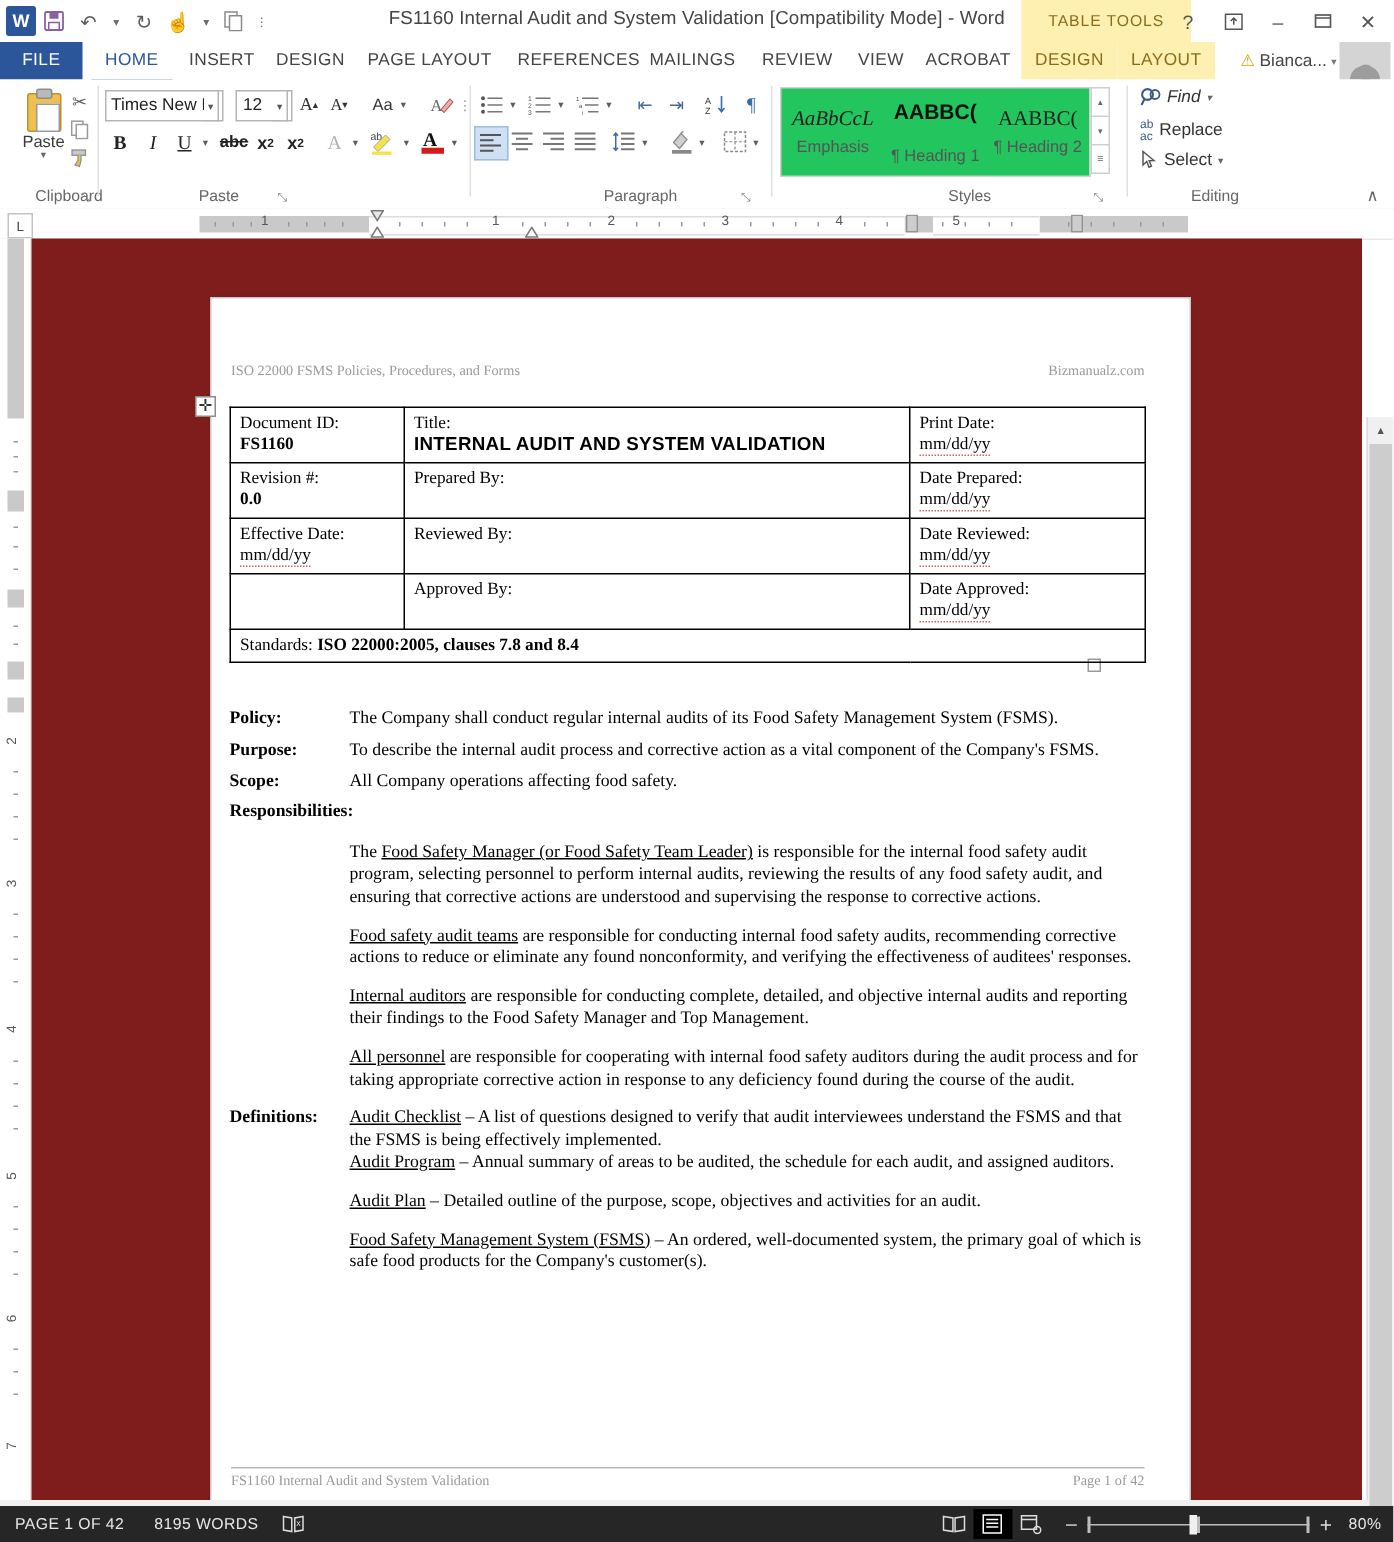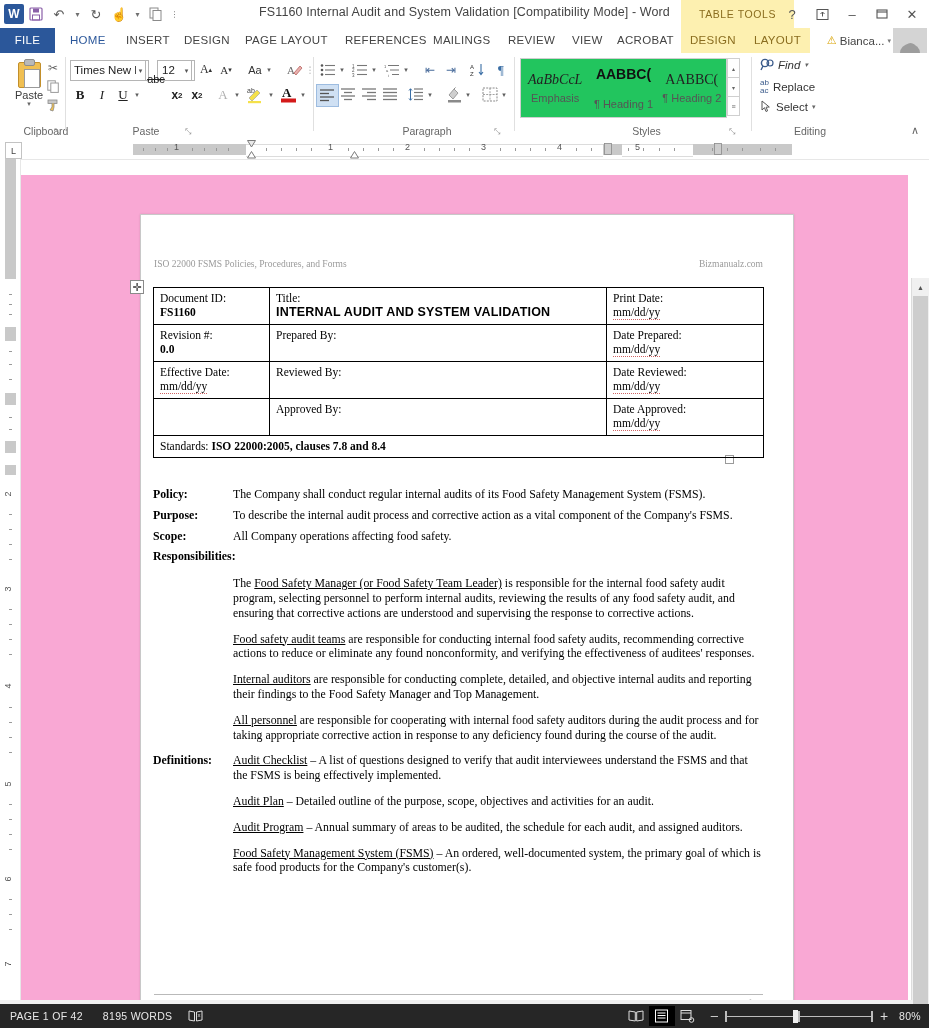--- a/index.html
+++ b/index.html
@@ -65,21 +65,21 @@
   .tabsel{position:absolute;left:5px;top:3px;width:15px;height:15px;border:1px solid #c3c3c3;background:#fff;display:flex;align-items:center;justify-content:center;font-size:9px;color:#444;}
   .rgray{position:absolute;top:5px;height:11px;background:#c9c9c9;}
   .rtick{position:absolute;top:9px;width:1px;height:3px;background:#999;}
   .rnum{position:absolute;top:3px;font-size:9px;color:#555;}
   .indent{position:absolute;width:9px;}
   .vruler{position:absolute;left:0;top:20px;width:20px;height:841px;background:#fff;border-right:1px solid #e7e7e7;}
   .vgray{position:absolute;left:5px;width:11px;background:#c9c9c9;}
   .vtick{position:absolute;left:9px;width:3px;height:1px;background:#9a9a9a;}
   .vnum{position:absolute;left:5px;font-size:9px;color:#555;transform:rotate(-90deg);}
 
-  .canvas{position:absolute;left:21px;top:36px;width:887px;height:841px;background:#f9a8d4;overflow:hidden;}
+  .canvas{position:absolute;left:21px;top:20px;width:887px;height:841px;background:#7f1d1d;overflow:hidden;}
   .page{position:absolute;left:119px;top:39px;width:652px;height:825px;background:#fff;border:1px solid #c8c8c8;box-shadow:0 0 2px rgba(0,0,0,.12);}
 
   .docbody{position:absolute;left:0;top:0;width:652px;height:825px;font-family:"Liberation Serif", serif;color:#000;}
   .hdrline{position:absolute;left:13px;top:44px;width:609px;font-size:9.5px;color:#9a9a9a;display:flex;justify-content:space-between;border-bottom:0;}
   .movehandle{position:absolute;left:-11px;top:65px;width:12px;height:12px;border:1px solid #8a8a8a;background:#fff;display:flex;align-items:center;justify-content:center;font-size:11px;color:#333;line-height:10px;}
   .sizehandle{position:absolute;left:584px;top:240px;width:7px;height:7px;border:1px solid #9a9a9a;background:#fff;}
 
   table.doctbl{position:absolute;left:12px;top:72px;width:610px;border-collapse:collapse;table-layout:fixed;}
   table.doctbl td{border:1px solid #000;padding:3px 5px 4px 6px;font-size:11.5px;line-height:1.22;vertical-align:top;font-family:"Liberation Serif", serif;}
   .b{font-weight:bold;}
@@ -240,21 +240,21 @@
           <text x="0" y="12" font-size="11" font-family="Liberation Serif" fill="#6a6a6a">A</text>
           <path d="M7 11 L13 4 L15 6 L9 13 Z" fill="#e9b0ae" stroke="#b05450" stroke-width=".7"></path>
         </svg>
     </div>
     <div class="smalltool" style="left:306px;top:2px;width:8px;height:30px;font-size:9px;color:#999;">⋮</div>
 
     <div class="smalltool" style="left:70px;top:32px;width:20px;height:20px;font-weight:bold;font-size:13px;color:#222;font-family:'Liberation Serif',serif;">B</div>
     <div class="smalltool" style="left:92px;top:32px;width:20px;height:20px;font-style:italic;font-size:13px;color:#222;font-family:'Liberation Serif',serif;">I</div>
     <div class="smalltool" style="left:113px;top:32px;width:20px;height:20px;text-decoration:underline;font-size:13px;color:#222;font-family:'Liberation Serif',serif;">U</div>
     <div class="smalltool" style="left:132px;top:32px;width:10px;height:20px;font-size:7px;">▾</div>
-    <div class="smalltool" style="left:145px;top:16px;width:22px;height:20px;text-decoration:line-through;font-size:11px;color:#222;font-weight:normal;">abc</div>
+    <div class="smalltool" style="left:145px;top:32px;width:22px;height:20px;text-decoration:line-through;font-size:11px;color:#222;font-weight:bold;">abc</div>
     <div class="smalltool" style="left:167px;top:32px;width:20px;height:20px;font-size:12px;color:#222;font-weight:bold;">x<sub style="font-size:8px;">2</sub></div>
     <div class="smalltool" style="left:187px;top:32px;width:20px;height:20px;font-size:12px;color:#222;font-weight:bold;">x<sup style="font-size:8px;">2</sup></div>
     <div class="smalltool" style="left:213px;top:32px;width:20px;height:20px;font-size:13px;color:#b0b0b0;font-family:'Liberation Serif',serif;">A</div>
     <div class="smalltool" style="left:232px;top:32px;width:10px;height:20px;font-size:7px;">▾</div>
     <div class="smalltool" style="left:245px;top:30px;width:22px;height:22px;">
       <svg width="20" height="20" viewBox="0 0 20 20">
           <text x="1" y="9" font-size="7" fill="#444">ab</text>
           <path d="M3 14 L11 6 L14 9 L6 17 Z" fill="#f5e14a" stroke="#9a9a9a" stroke-width=".6"></path>
           <rect x="2" y="17" width="13" height="2.2" fill="#f5e14a"></rect>
         </svg>
@@ -659,25 +659,25 @@
             <div class="indentpara para">
               <span class="u">All personnel</span><span> are responsible for cooperating with internal food safety auditors during the audit process and for taking appropriate corrective action in response to any deficiency found during the course of the audit.</span>
             </div>
 
             <div class="row" style="margin-bottom:0;">
               <div class="lbl">Definitions:</div>
               <div class="txt">
                 <span class="u">Audit Checklist</span><span> – A list of questions designed to verify that audit interviewees understand the FSMS and that the FSMS is being effectively implemented.</span>
               </div>
             </div>
+            <div class="indentpara para">
+              <span class="u">Audit Program</span><span> – Annual summary of areas to be audited, the schedule for each audit, and assigned auditors.</span>
+            </div>
             <div class="indentpara para" style="margin-top:11px;">
               <span class="u">Audit Plan</span><span> – Detailed outline of the purpose, scope, objectives and activities for an audit.</span>
-            </div>
-            <div class="indentpara para">
-              <span class="u">Audit Program</span><span> – Annual summary of areas to be audited, the schedule for each audit, and assigned auditors.</span>
             </div>
             <div class="indentpara para">
               <span class="u">Food Safety Management System (FSMS)</span><span> – An ordered, well-documented system, the primary goal of which is safe food products for the Company's customer(s).</span>
             </div>
           </div>
 
           <div class="ftr">
             <span>FS1160 Internal Audit and System Validation</span>
             <span>Page 1 of 42</span>
           </div>

